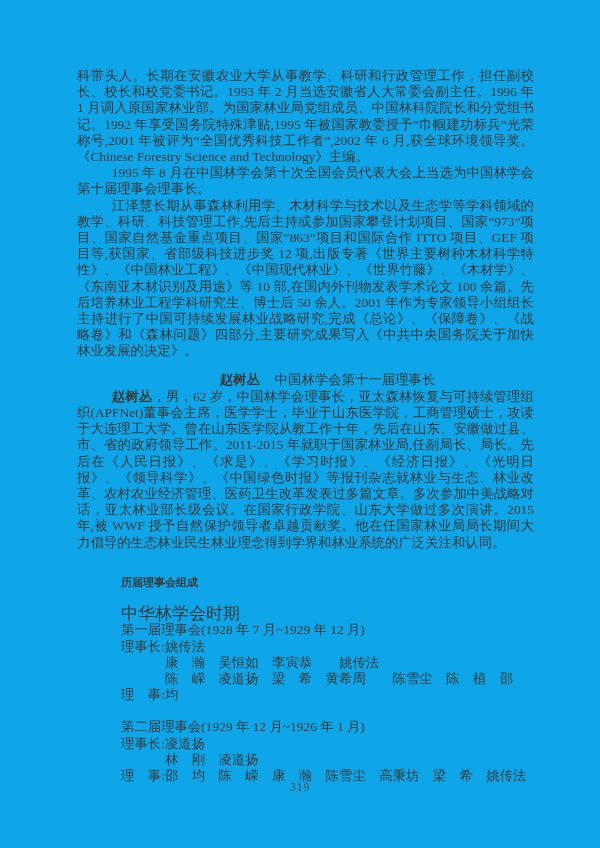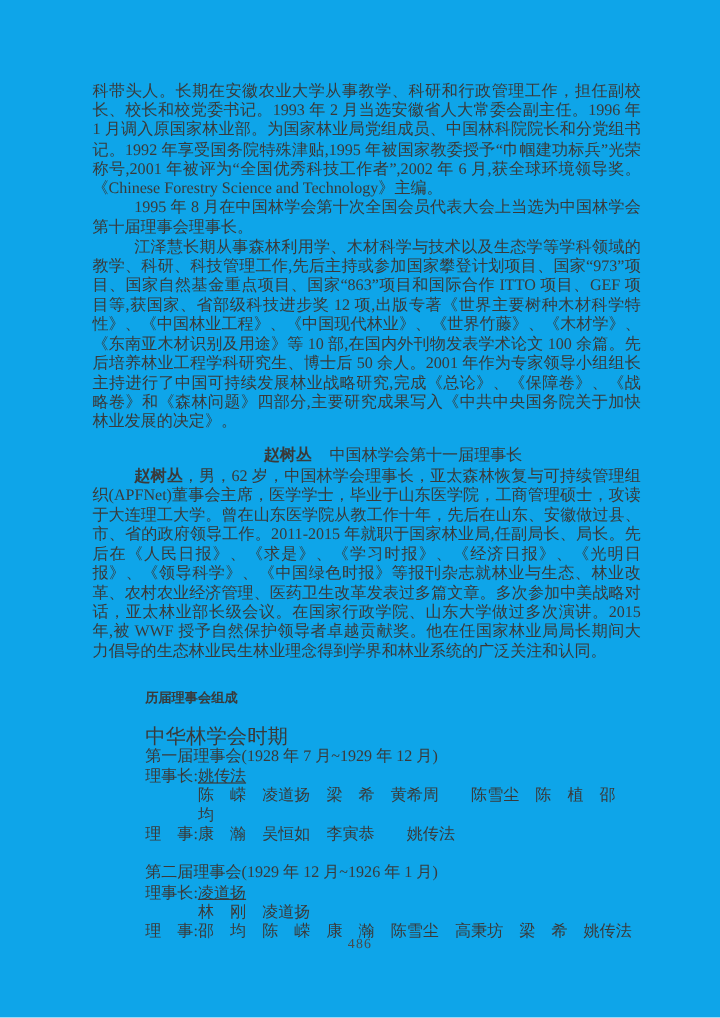--- a/index.html
+++ b/index.html
@@ -74,21 +74,20 @@
   .row {
     display: flex;
     align-items: flex-end;
   }
   .row .label {
     white-space: pre;
     flex: 0 0 auto;
   }
   .row .value {
     white-space: pre-wrap;
-    text-decoration: underline;
   }
   .names .nline {
     display: block;
     white-space: pre-wrap;
   }
   .page-number {
     position: absolute;
     top: 781px;
     left: 0;
     width: 100%;
@@ -123,22 +122,22 @@
 
       <div class="council">
         <div class="council-title">第一届理事会(1928 年 7 月~1929 年 12 月)</div>
         <div class="row">
           <span class="label">理事长:</span>
             <span class="value">姚传法</span>
         </div>
         <div class="row">
           <span class="label">理　事:</span>
           <span class="names">
+            <span class="nline">康　瀚　吴恒如　李寅恭　　姚传法</span>
             <span class="nline">陈　嵘　凌道扬　梁　希　黄希周　　陈雪尘　陈　植　邵　均</span>
-            <span class="nline">康　瀚　吴恒如　李寅恭　　姚传法</span>
           </span>
         </div>
       </div>
 
       <div class="council">
         <div class="council-title">第二届理事会(1929 年 12 月~1926 年 1 月)</div>
         <div class="row">
           <span class="label">理事长:</span>
             <span class="value">凌道扬</span>
         </div>
@@ -147,14 +146,14 @@
           <span class="names">
             <span class="nline">林　刚　凌道扬</span>
             <span class="nline">邵　均　陈　嵘　康　瀚　陈雪尘　高秉坊　梁　希　姚传法</span>
           </span>
         </div>
       </div>
     </div>
 
   </div>
 
-  <div class="page-number">486</div>
+  <div class="page-number">319</div>
 </div>
 
 </body></html>

